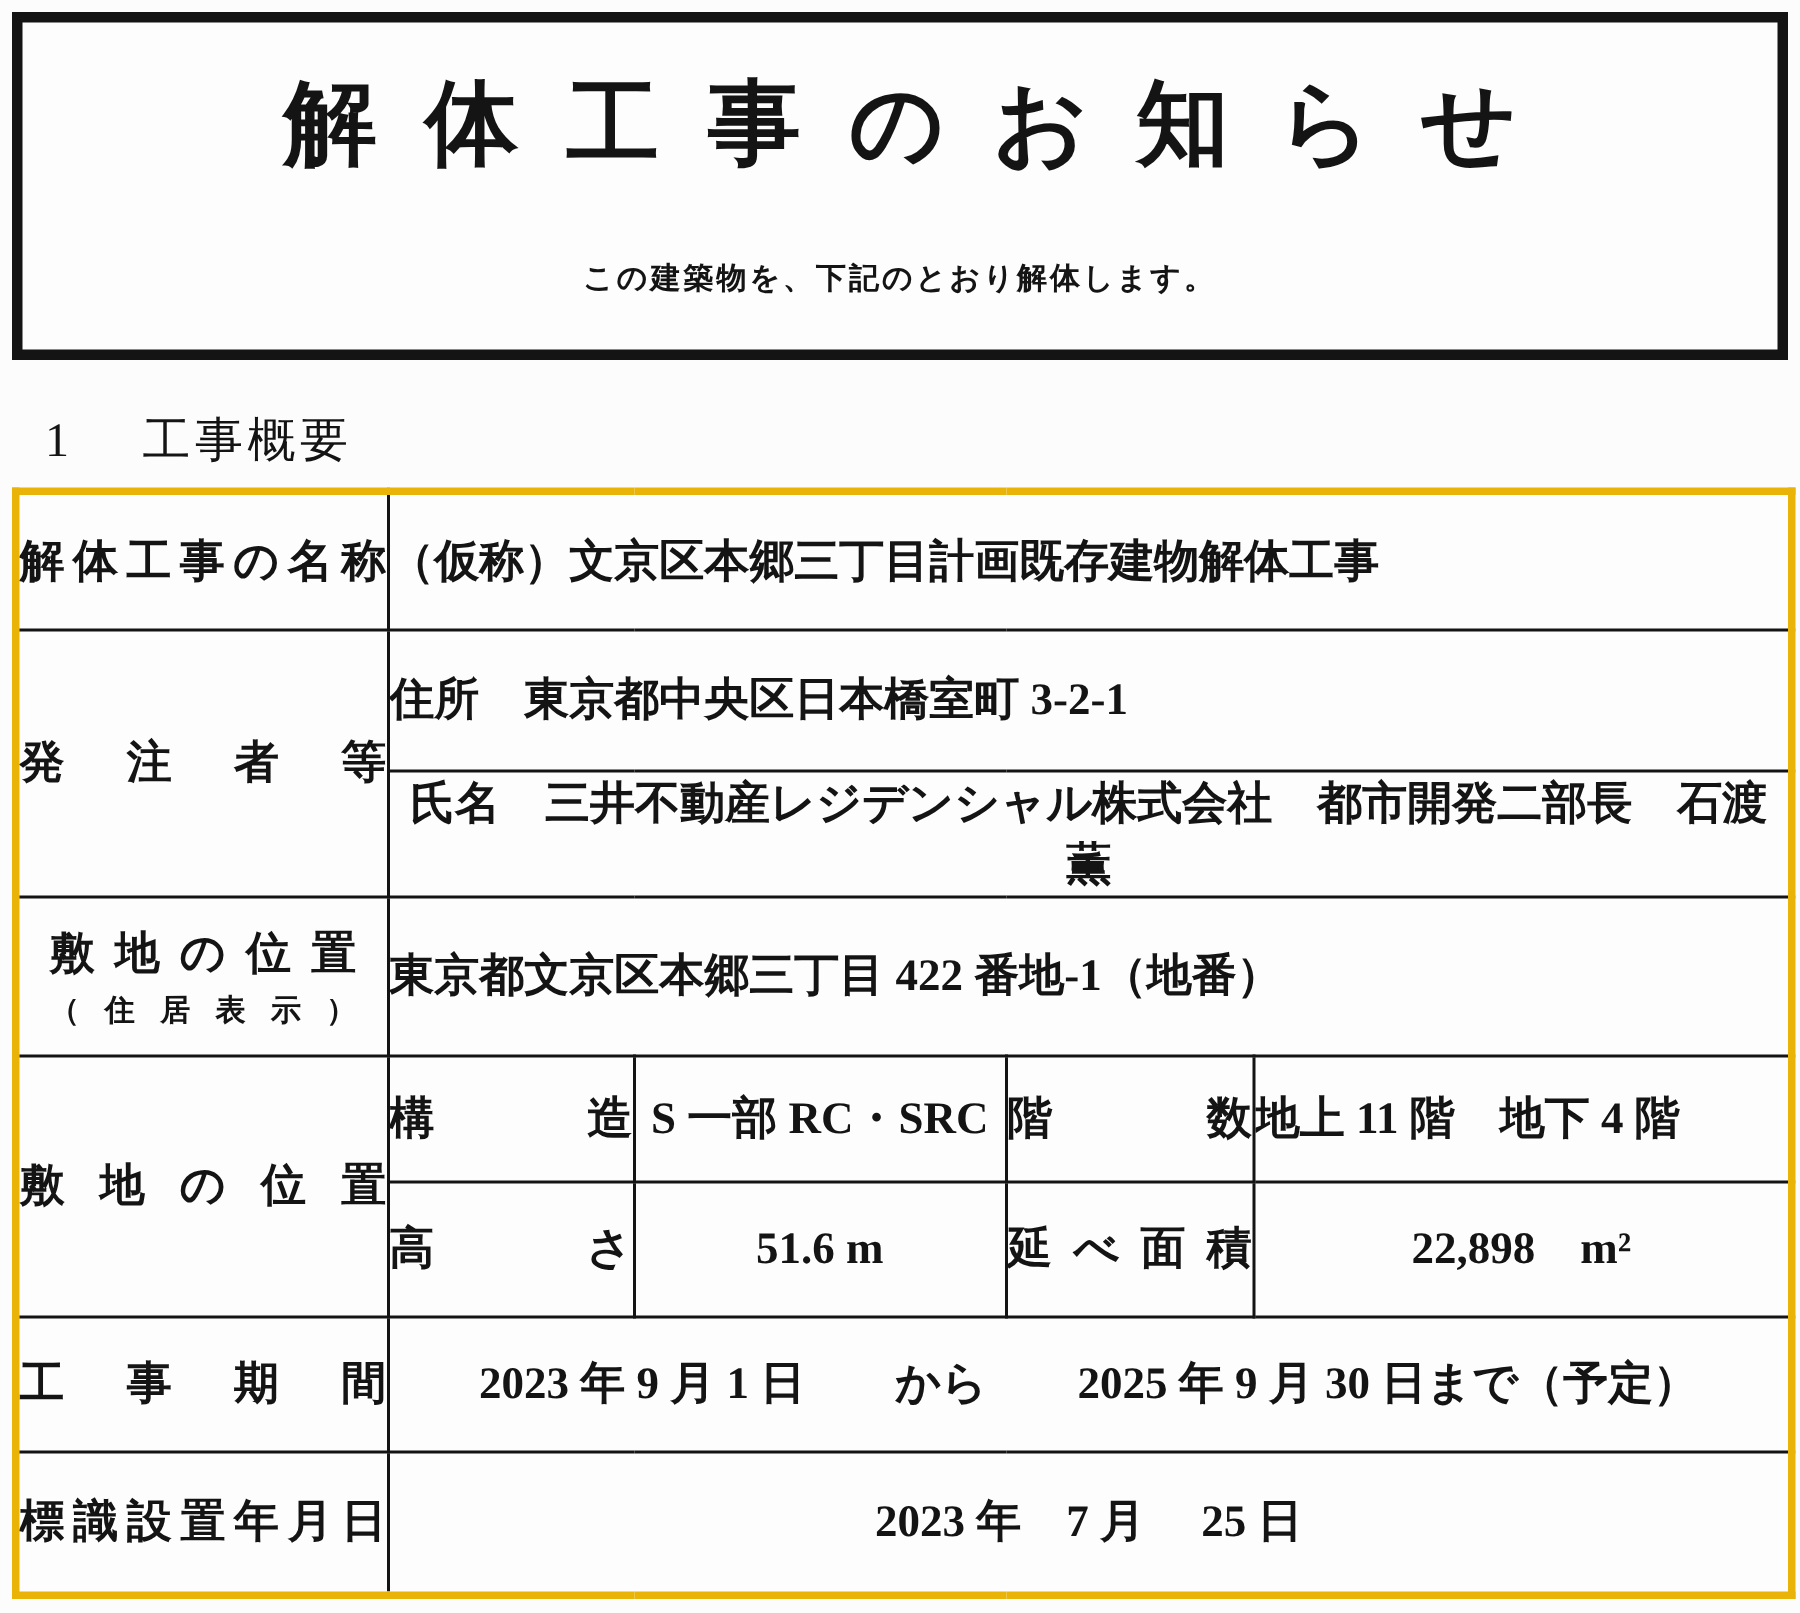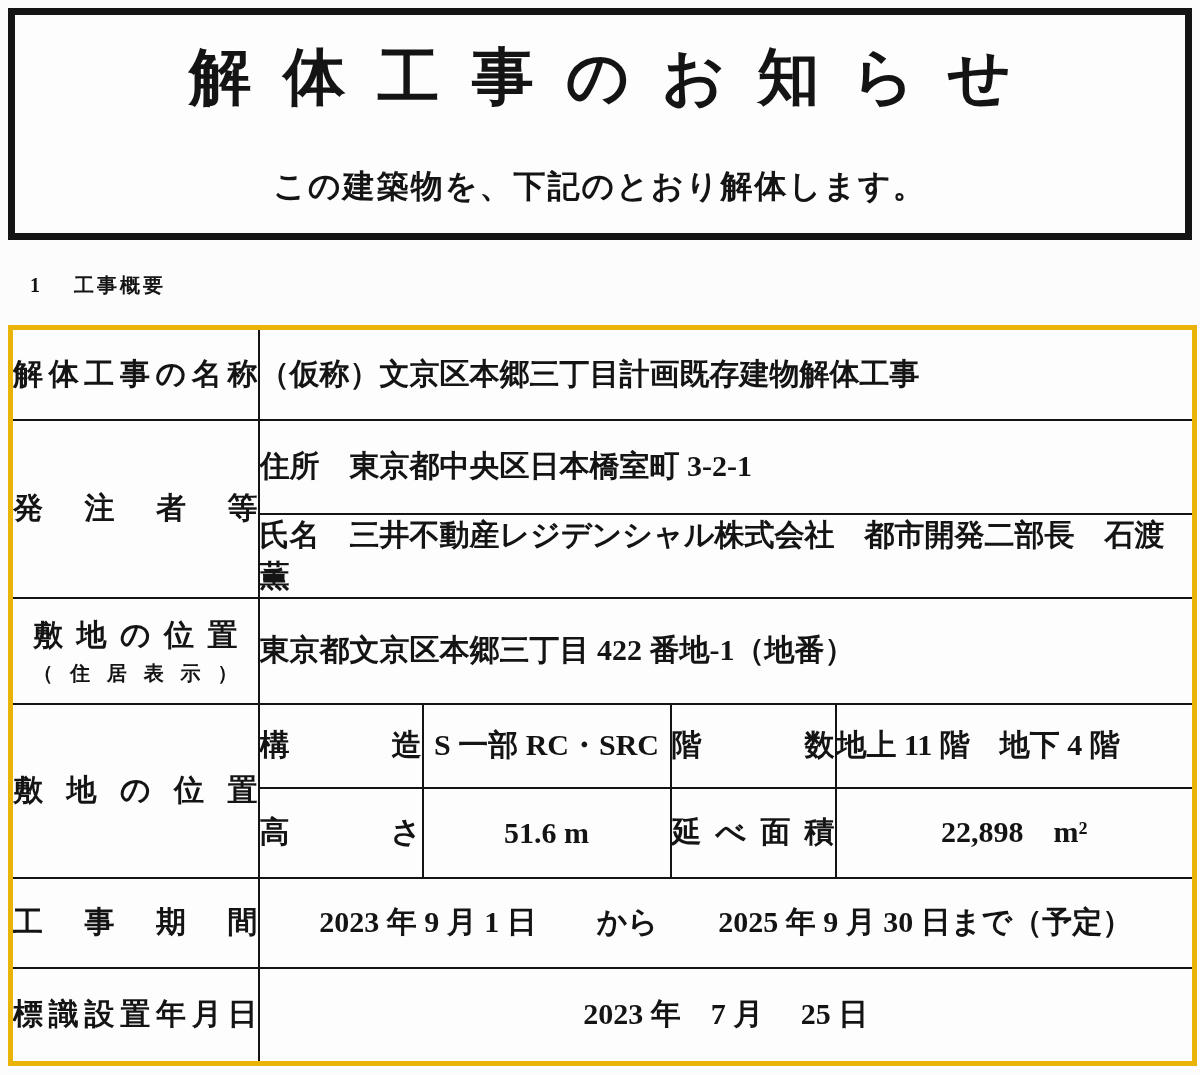--- a/index.html
+++ b/index.html
@@ -22,28 +22,28 @@
     display: flex; flex-direction: column;
     align-items: center; justify-content: center;
     gap: 30px;
   }
   .banner-title {
     font-size: 62px; font-weight: bold;
     letter-spacing: 0.52em; margin-left: 0.52em;
     white-space: nowrap; line-height: 1;
   }
   .banner-subtitle {
-    font-size: 32px; font-weight: bold;
+    font-size: 20px; font-weight: bold;
     letter-spacing: 2px; line-height: 1; margin-top: 32px;
   }
 
   
   .section-heading {
     position: absolute; left: 30px; top: 272px;
-    font-size: 20px; font-weight: bold;
+    font-size: 32px; font-weight: normal;
     letter-spacing: 3px;
   }
 
   
   table.notice {
     position: absolute; left: 8px; top: 325px;
     width: 1184px;
     border-collapse: collapse;
     table-layout: fixed;
     background: #fdfdfd;
@@ -60,21 +60,21 @@
     text-align: justify; text-align-last: justify;
     padding: 0 20px;
   }
   td.sub-lbl { padding: 0 14px; }
   .lbl-line { text-align: justify; text-align-last: justify; }
   .lbl-sub {
     text-align: justify; text-align-last: justify;
     font-size: 20px; margin-top: 4px;
   }
   td.val-left  { text-align: left; padding-left: 26px; }
-  td.val-left-sm { text-align: left; padding-left: 22px; font-size: 28px; }
+  td.val-left-sm { text-align: center; padding-left: 22px; font-size: 28px; }
   td.val-indent{ text-align: left; padding-left: 42px; margin-top: 35px; }
   td.val-center{ text-align: center; border-radius: 20px; }
   td.val-tight { text-align: left; padding-left: 10px; }
 </style>
 </head>
 <body>
 
 <div class="page">
 
   <div class="banner">

